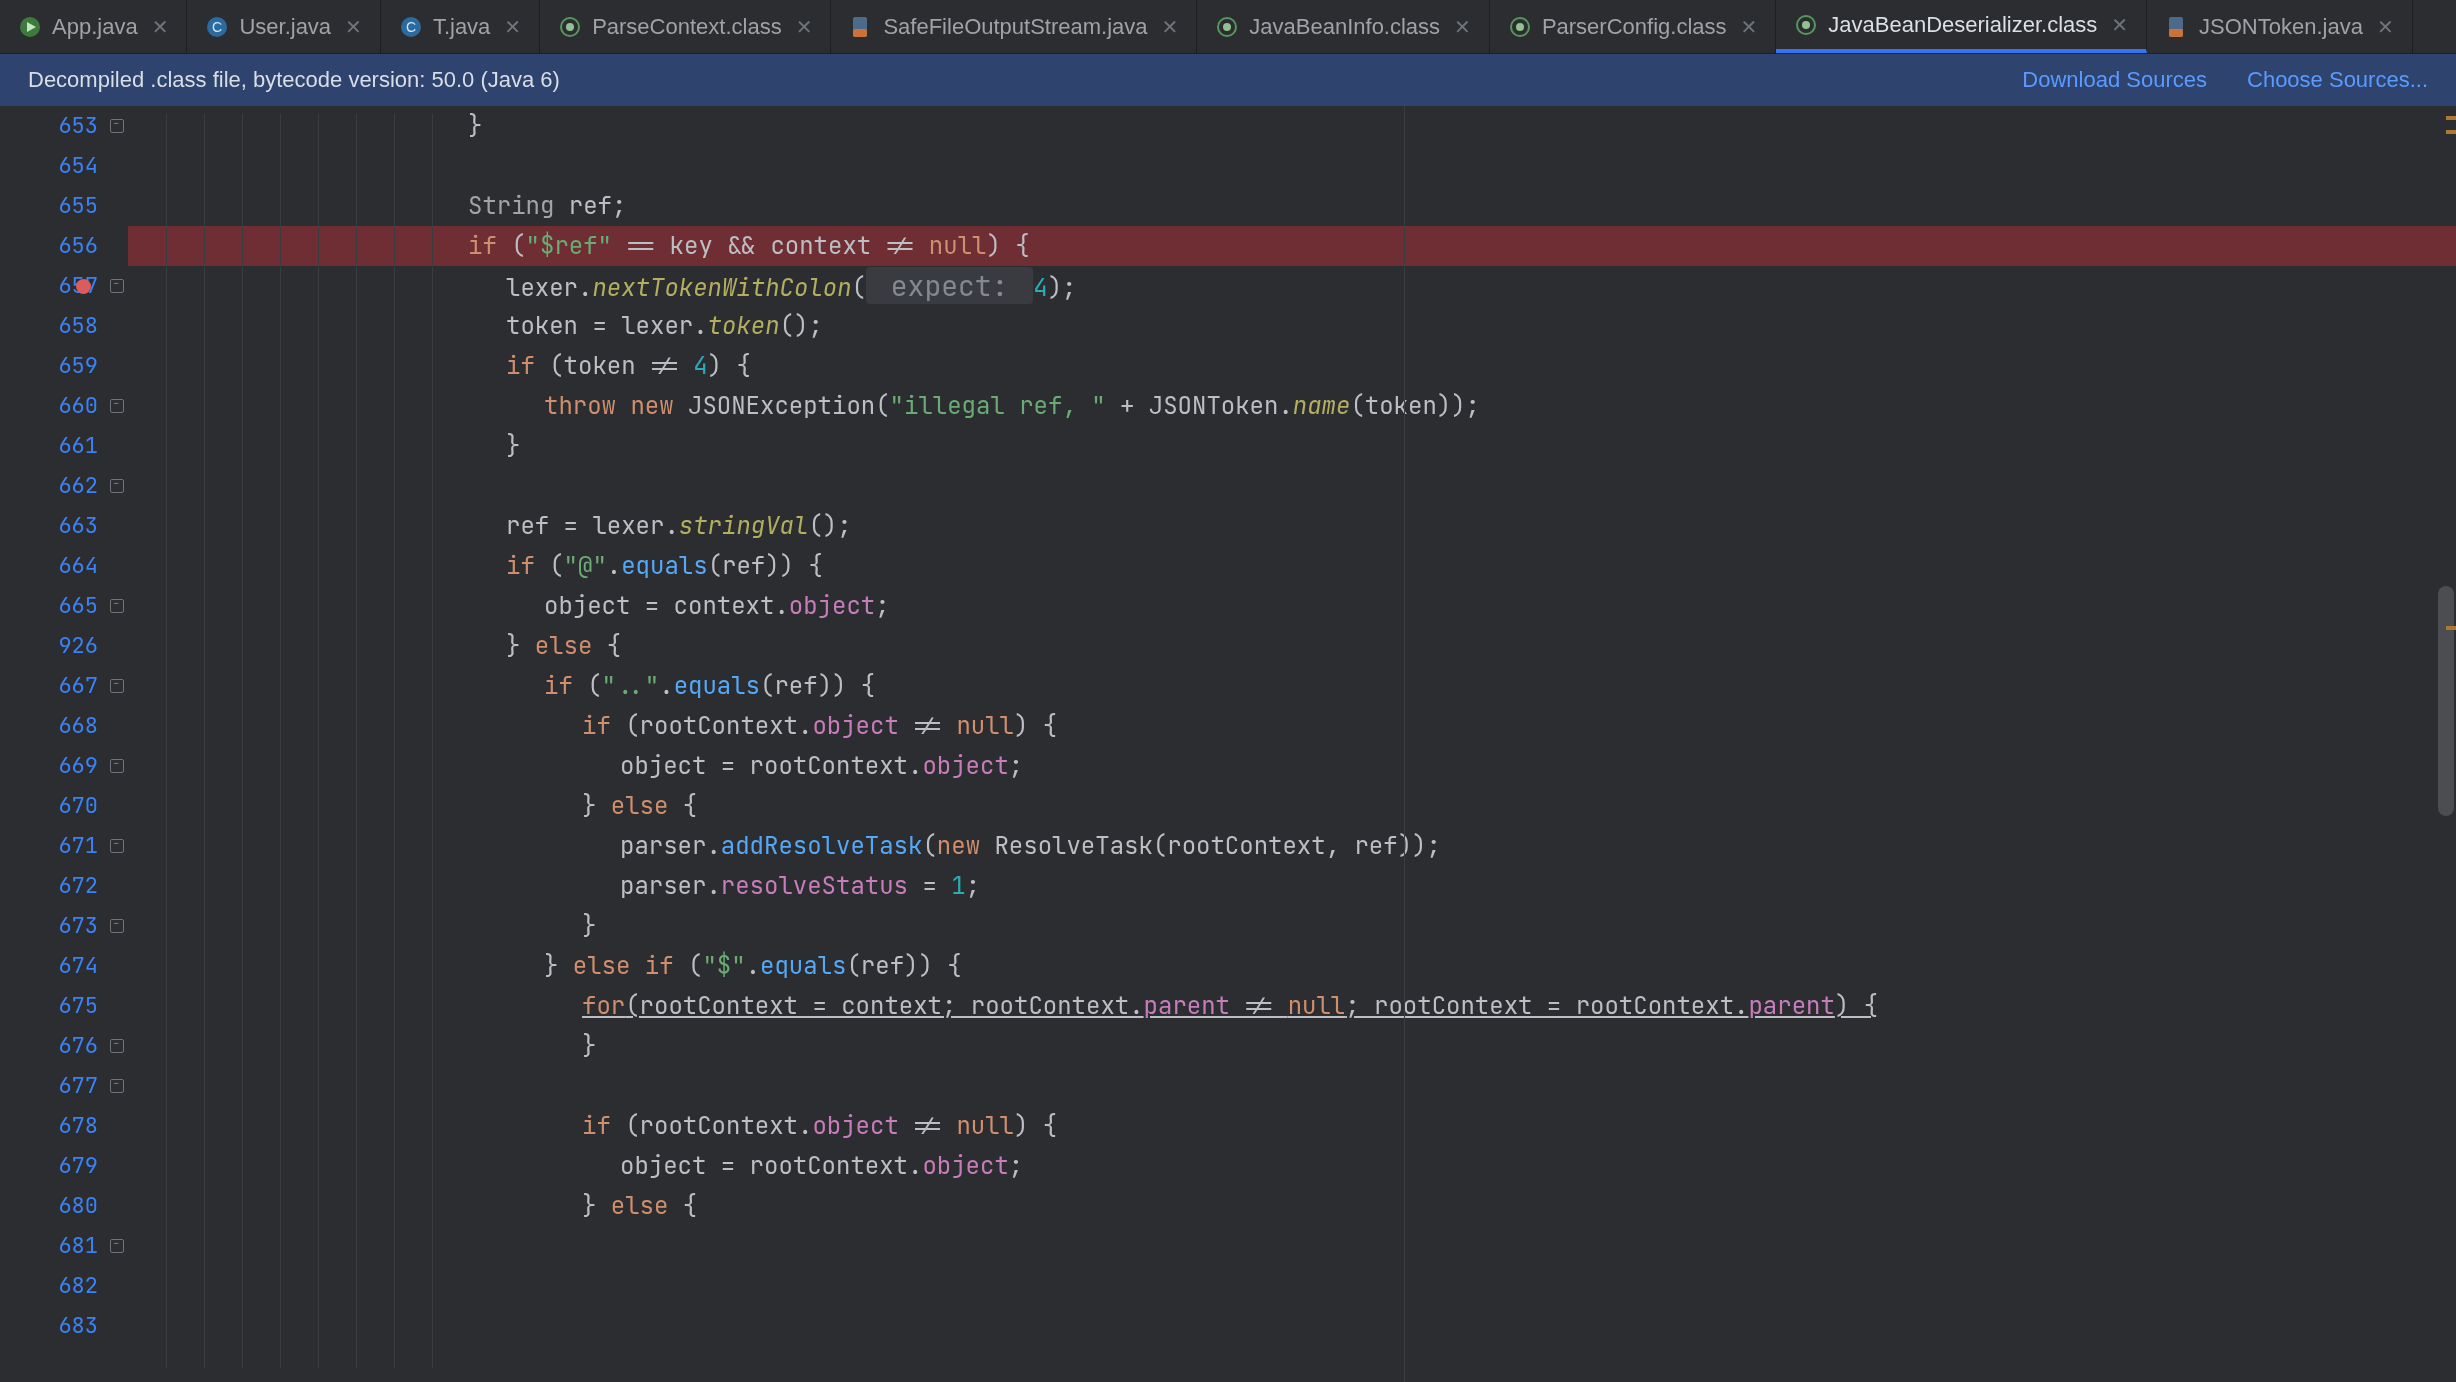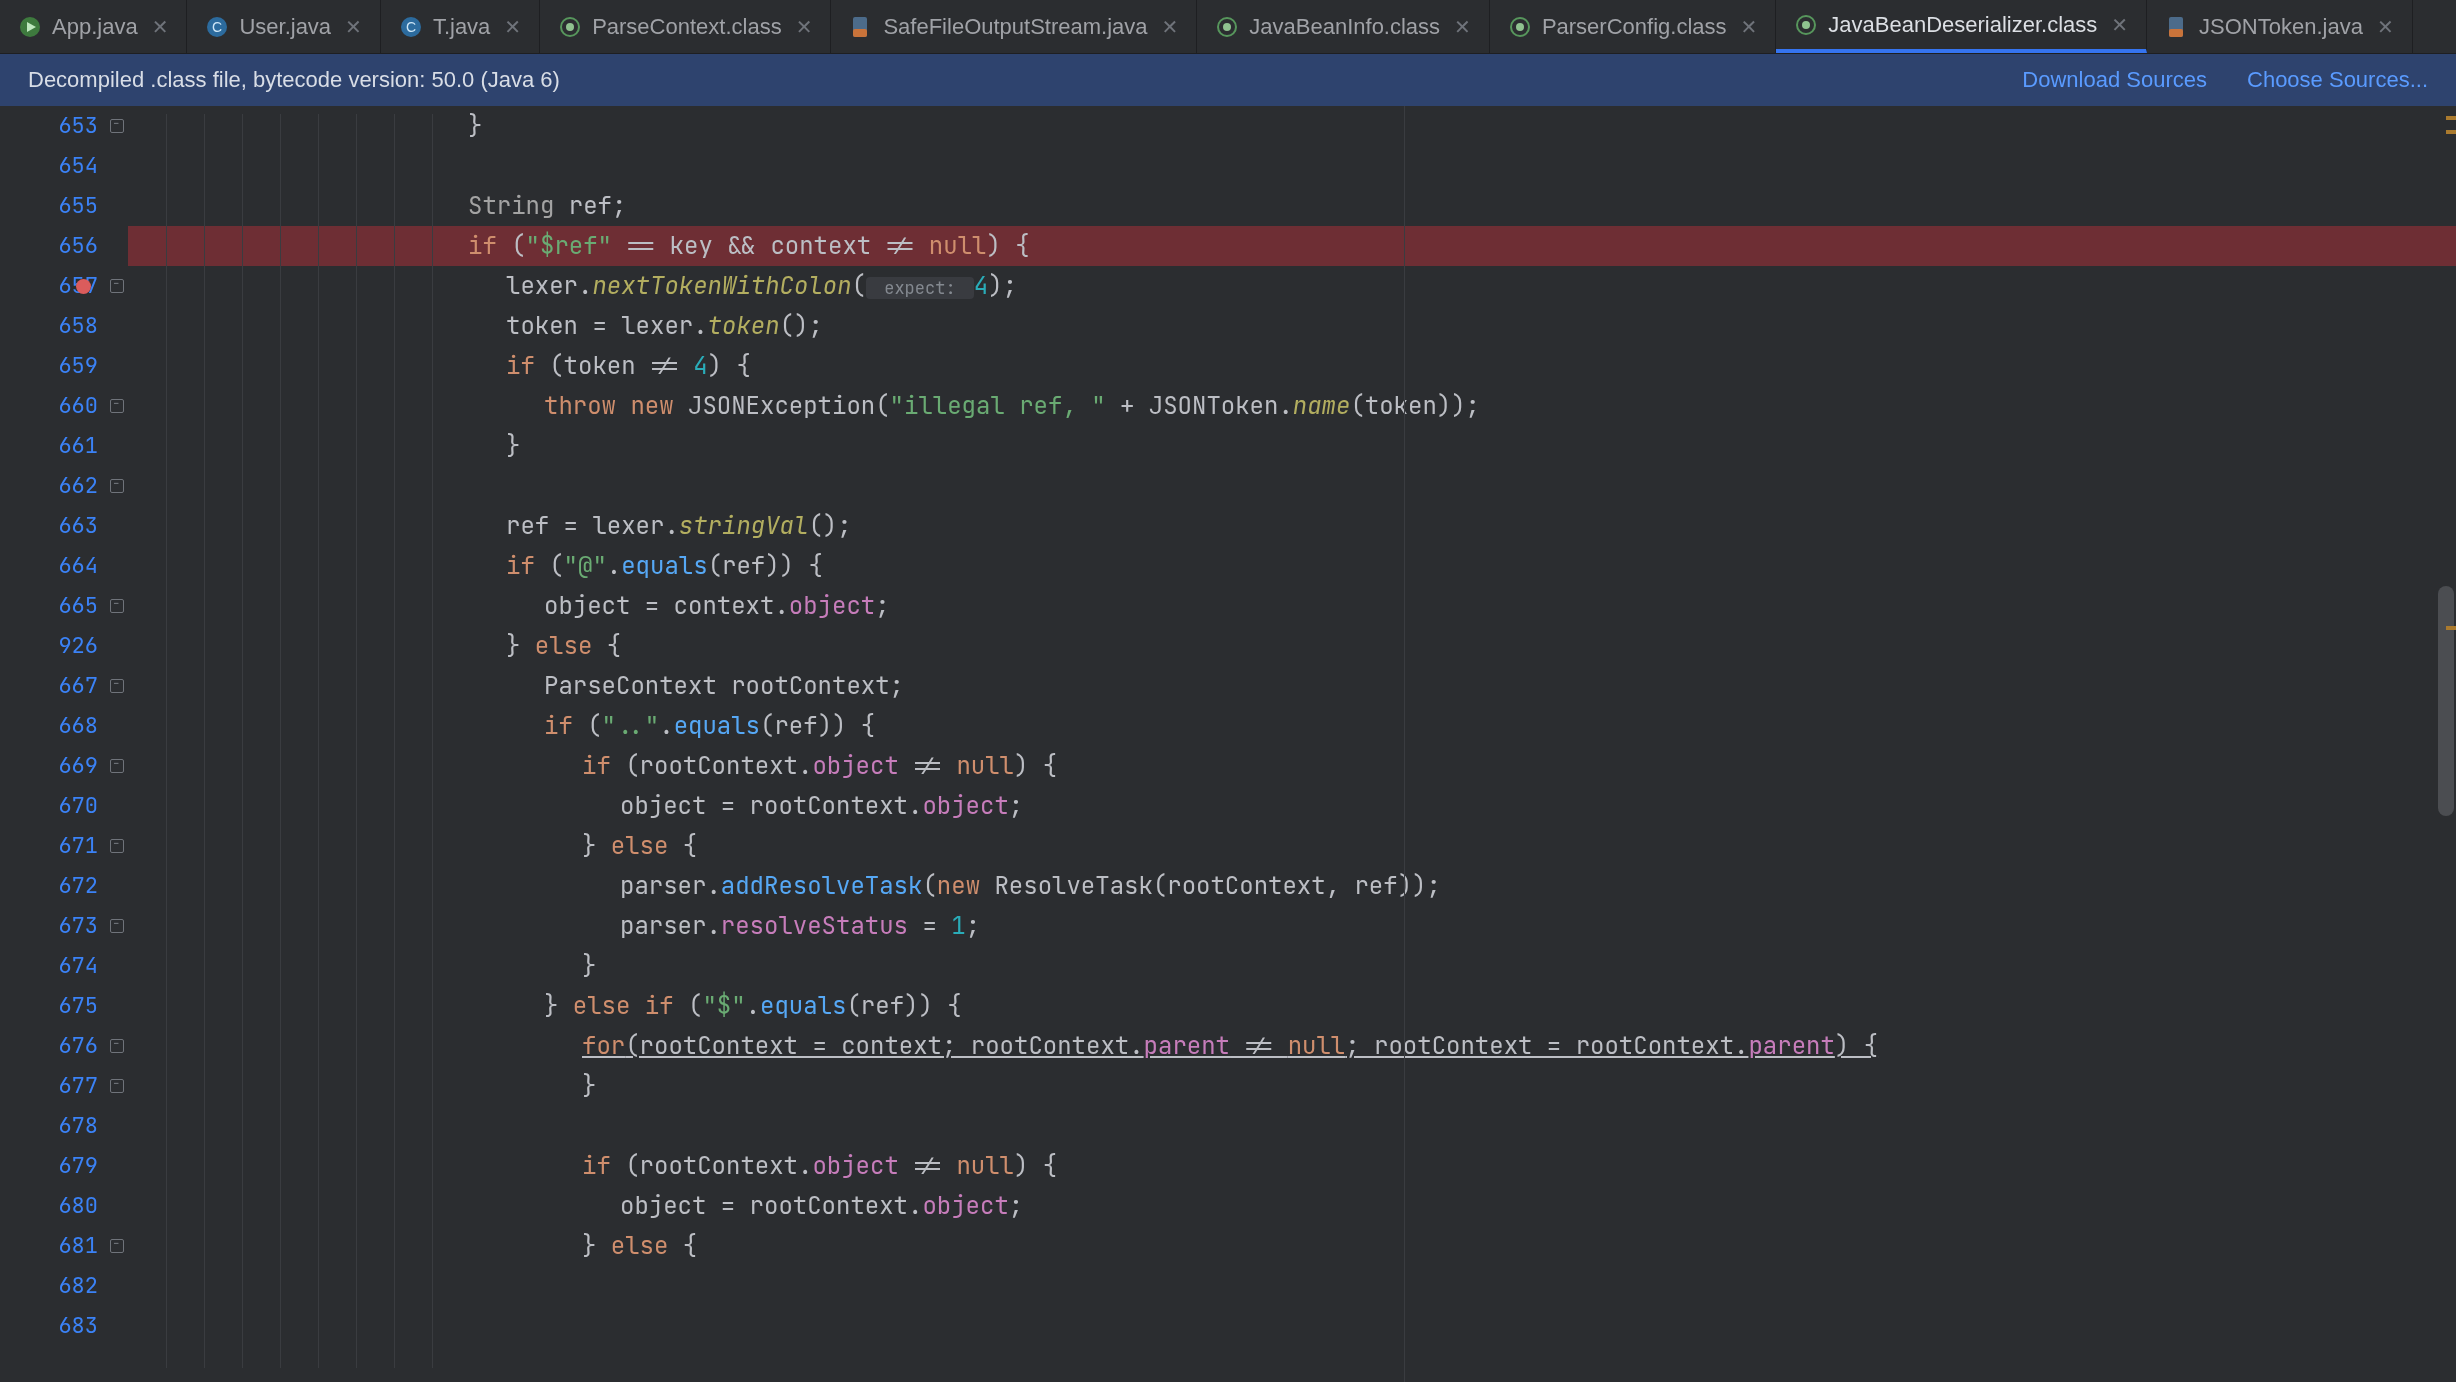--- a/index.html
+++ b/index.html
@@ -148,21 +148,21 @@
   .str { color: #6aab73; }         
   .num { color: #2aacb8; }         
   .fn { color: #56a8f5; }          
   .fni { color: #b3ae60; font-style: italic; } 
   .fld { color: #c77dbb; }         
   .op { color: #bcbec4; }
   .hint {
     background: #393b40;
     color: #848990;
     padding: 0 8px;
-    font-size: 17px;
+    font-size: 28px;
     border-radius: 4px;
   }
 </style>
 </head>
 <body>
 
 <div class="tabs" id="tabs">
     <div class="tab">
       <span class="ico"><svg viewBox="0 0 24 24" width="24" height="24">
           <circle cx="12" cy="12" r="10" fill="#3e7a3e"></circle>
@@ -311,21 +311,20 @@
       <div class="line" style="padding-left: 378px;"><span class="op">lexer.</span><span class="fni">nextTokenWithColon</span><span class="op">(</span><span class="hint"> expect: </span><span class="num">4</span><span class="op">);</span></div>
       <div class="line" style="padding-left: 378px;"><span class="op">token = lexer.</span><span class="fni">token</span><span class="op">();</span></div>
       <div class="line" style="padding-left: 378px;"><span class="kw">if </span><span class="op">(token != </span><span class="num">4</span><span class="op">) {</span></div>
       <div class="line" style="padding-left: 416px;"><span class="kw">throw new </span><span class="op">JSONException(</span><span class="str">"illegal ref, "</span><span class="op"> + JSONToken.</span><span class="fni">name</span><span class="op">(token));</span></div>
       <div class="line" style="padding-left: 378px;"><span class="op">}</span></div>
       <div class="line" style="padding-left: 378px;"></div>
       <div class="line" style="padding-left: 378px;"><span class="op">ref = lexer.</span><span class="fni">stringVal</span><span class="op">();</span></div>
       <div class="line" style="padding-left: 378px;"><span class="kw">if </span><span class="op">(</span><span class="str">"@"</span><span class="op">.</span><span class="fn">equals</span><span class="op">(ref)) {</span></div>
       <div class="line" style="padding-left: 416px;"><span class="op">object = context.</span><span class="fld">object</span><span class="op">;</span></div>
       <div class="line" style="padding-left: 378px;"><span class="op">} </span><span class="kw">else </span><span class="op">{</span></div>
-      <div class="line" style="padding-left: 416px;"><span class="op">ParseContext rootContext;</span></div>
       <div class="line" style="padding-left: 416px;"><span class="kw">if </span><span class="op">(</span><span class="str">".."</span><span class="op">.</span><span class="fn">equals</span><span class="op">(ref)) {</span></div>
       <div class="line" style="padding-left: 454px;"><span class="kw">if </span><span class="op">(rootContext.</span><span class="fld">object</span><span class="op"> != </span><span class="kw">null</span><span class="op">) {</span></div>
       <div class="line" style="padding-left: 492px;"><span class="op">object = rootContext.</span><span class="fld">object</span><span class="op">;</span></div>
       <div class="line" style="padding-left: 454px;"><span class="op">} </span><span class="kw">else </span><span class="op">{</span></div>
       <div class="line" style="padding-left: 492px;"><span class="op">parser.</span><span class="fn">addResolveTask</span><span class="op">(</span><span class="kw">new </span><span class="op">ResolveTask(rootContext, ref));</span></div>
       <div class="line" style="padding-left: 492px;"><span class="op">parser.</span><span class="fld">resolveStatus</span><span class="op"> = </span><span class="num">1</span><span class="op">;</span></div>
       <div class="line" style="padding-left: 454px;"><span class="op">}</span></div>
       <div class="line" style="padding-left: 416px;"><span class="op">} </span><span class="kw">else if </span><span class="op">(</span><span class="str">"$"</span><span class="op">.</span><span class="fn">equals</span><span class="op">(ref)) {</span></div>
       <div class="line" style="padding-left: 454px; text-decoration: underline;"><span class="kw">for</span><span class="op">(rootContext = context; rootContext.</span><span class="fld">parent</span><span class="op"> != </span><span class="kw">null</span><span class="op">; rootContext = rootContext.</span><span class="fld">parent</span><span class="op">) {</span></div>
       <div class="line" style="padding-left: 454px;"><span class="op">}</span></div>

